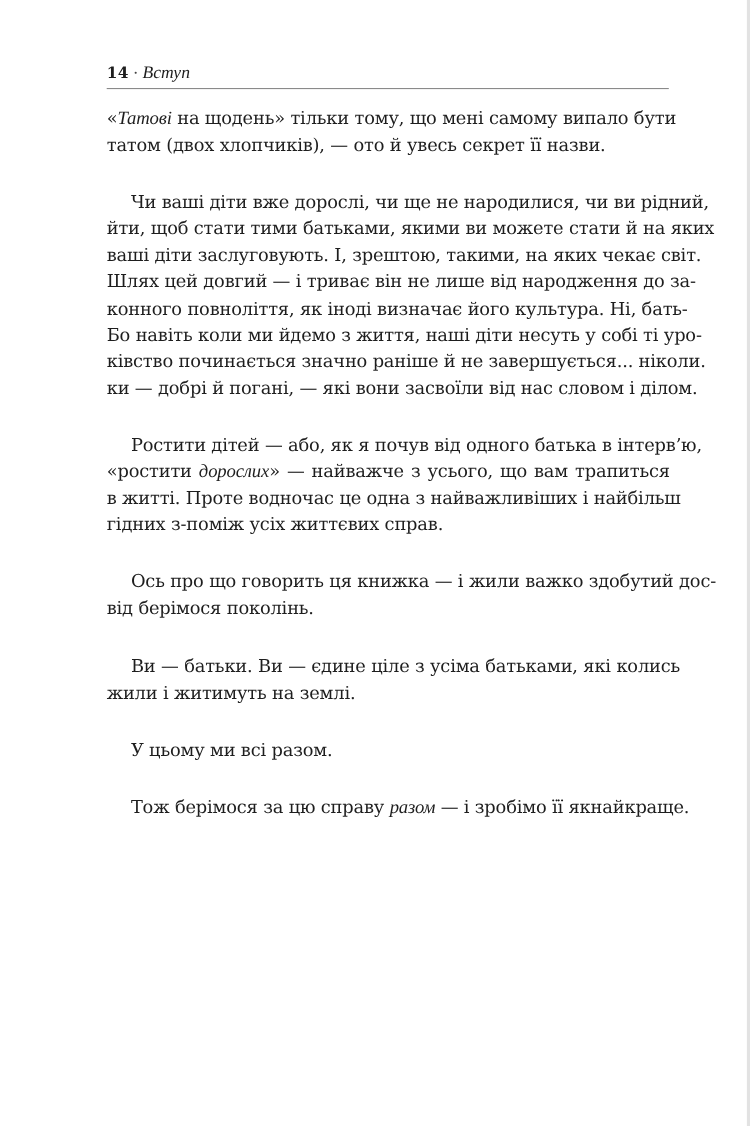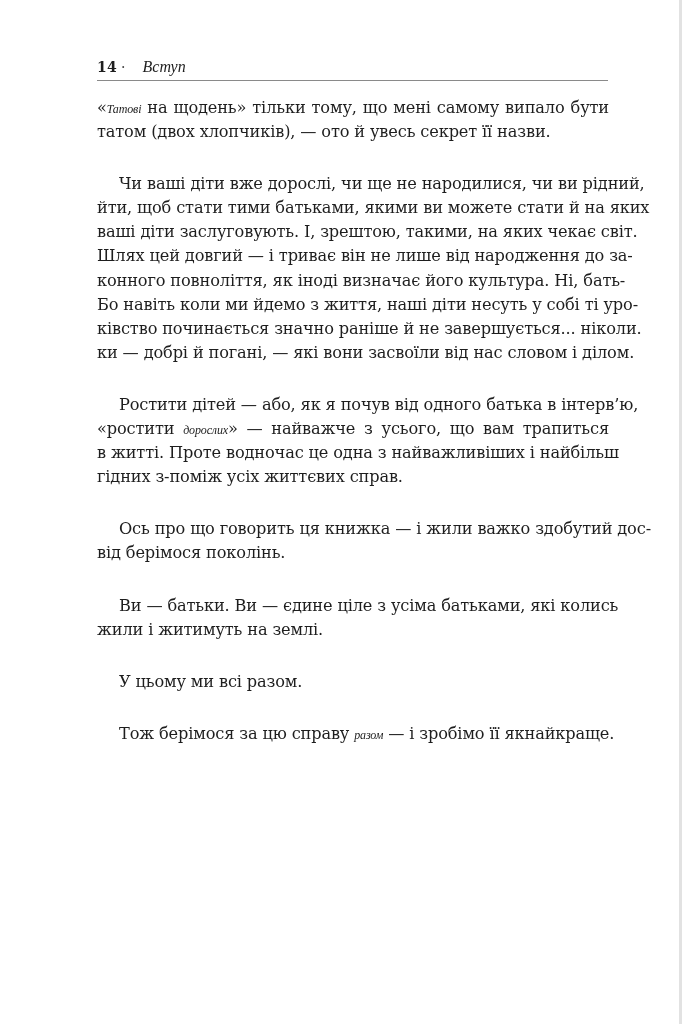--- a/index.html
+++ b/index.html
@@ -8,29 +8,29 @@
     font-family: "DejaVu Serif", "Liberation Serif", serif; color: #1e1e1e;
   }
   .edge { position: absolute; left: 679px; top: 0; width: 3px; height: 1024px; background: #e2e2e2; }
   .header {
     position: absolute; left: 97px; top: 58px; width: 511px; height: 22px;
     border-bottom: 1px solid #8a8a8a;
     font-size: 14px; line-height: 18px;
   }
   .pnum { font-weight: bold; letter-spacing: 0.3px; }
   .sep { margin: 0 4px; color: #444; }
-  .chap { font-style: italic; font-family: "Liberation Serif", serif; font-size: 16px; margin-left: 13px; }
+  .chap { font-style: italic; font-family: "Liberation Serif", serif; font-size: 16px; }
   .body {
     position: absolute; left: 97px; top: 96px; width: 512px;
     font-size: 16.2px; line-height: 24.1px; letter-spacing: -0.15px;
   }
   .ln { display: block; white-space: nowrap; text-align: justify; text-align-last: justify; height: 24.1px; }
   .ln.last { text-align-last: left; }
   .ln.ind { padding-left: 22px; margin-top: 28px; }
-  i { font-family: "Liberation Serif", serif; font-size: 12px; }
+  i { font-family: "Liberation Serif", serif; font-size: 17px; }
 </style>
 </head>
 <body>
 
 <div class="edge"></div>
 
 <div class="header">
   <span class="pnum">14</span><span class="sep">·</span><span class="chap">Вступ</span>
 </div>
 

